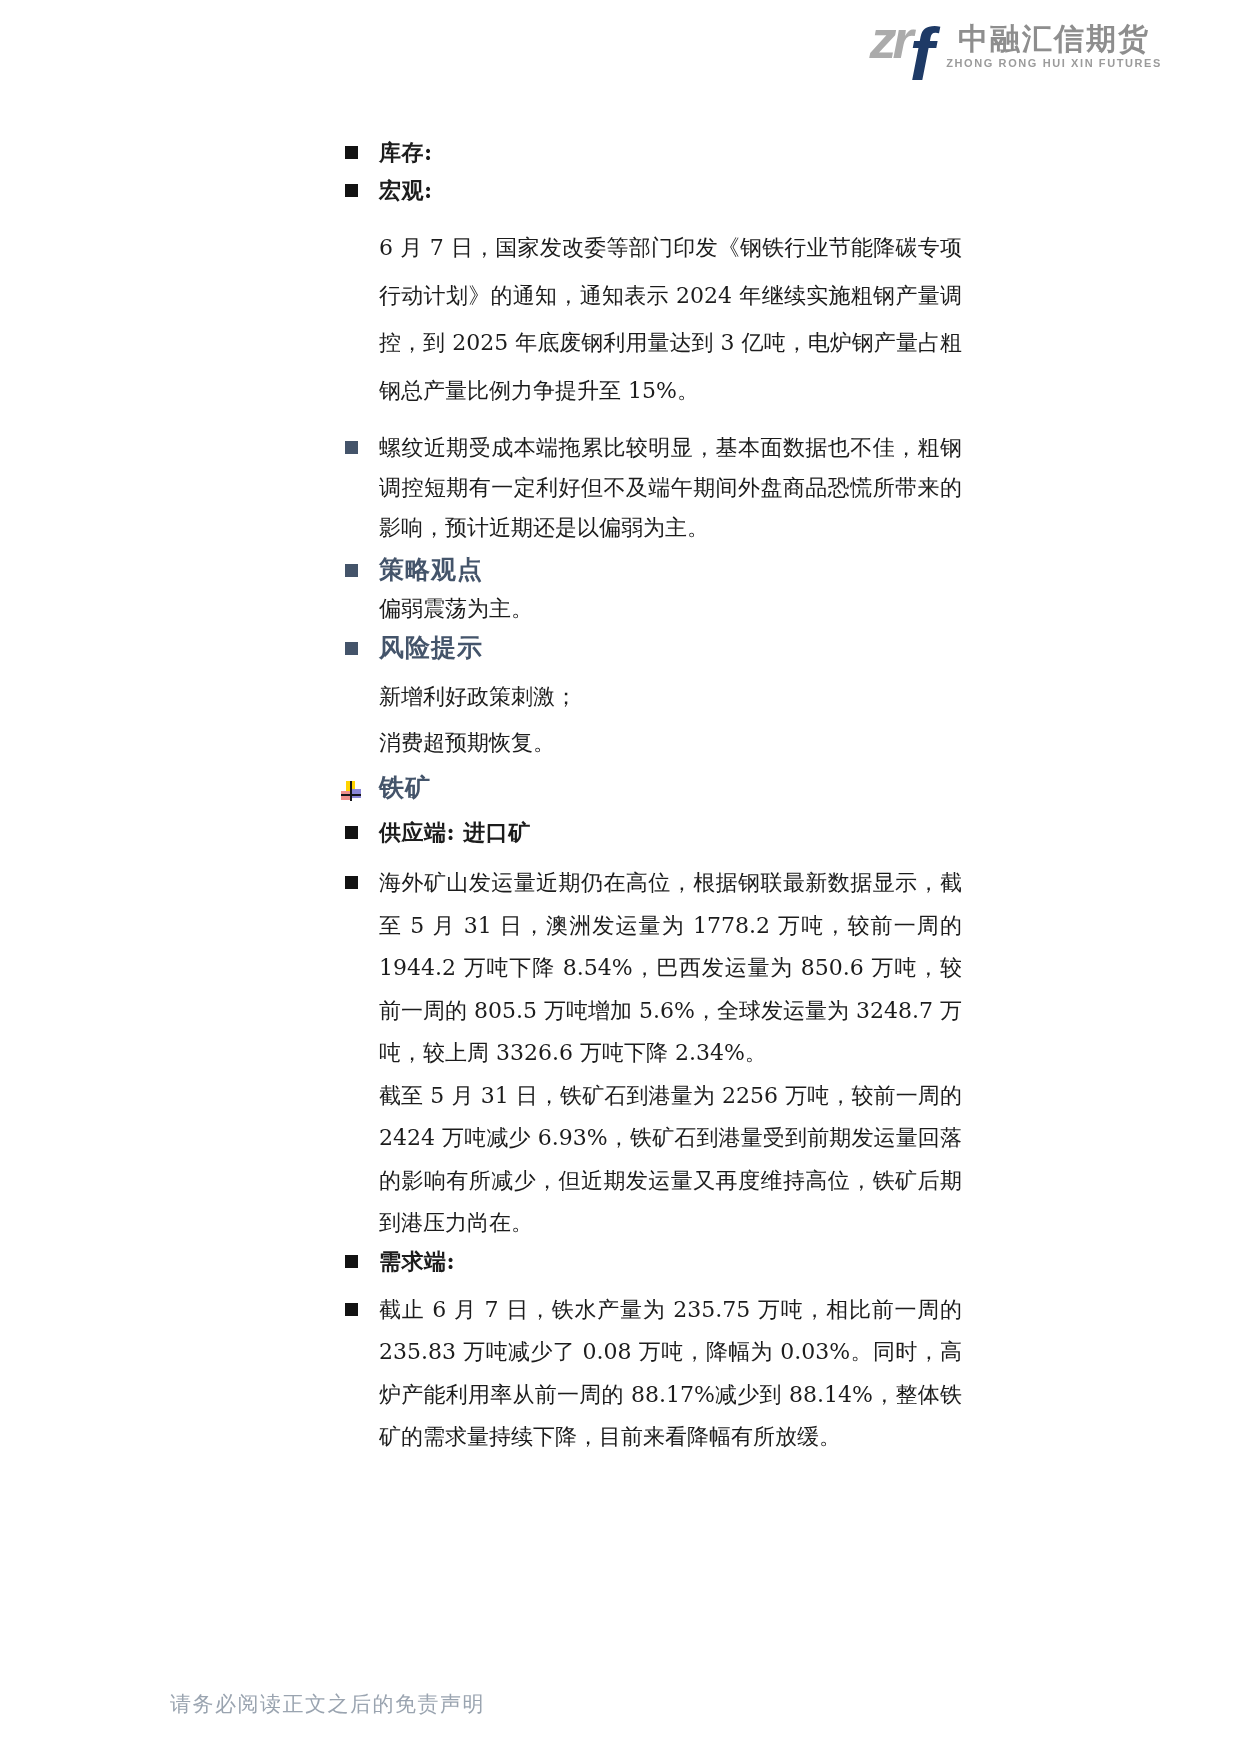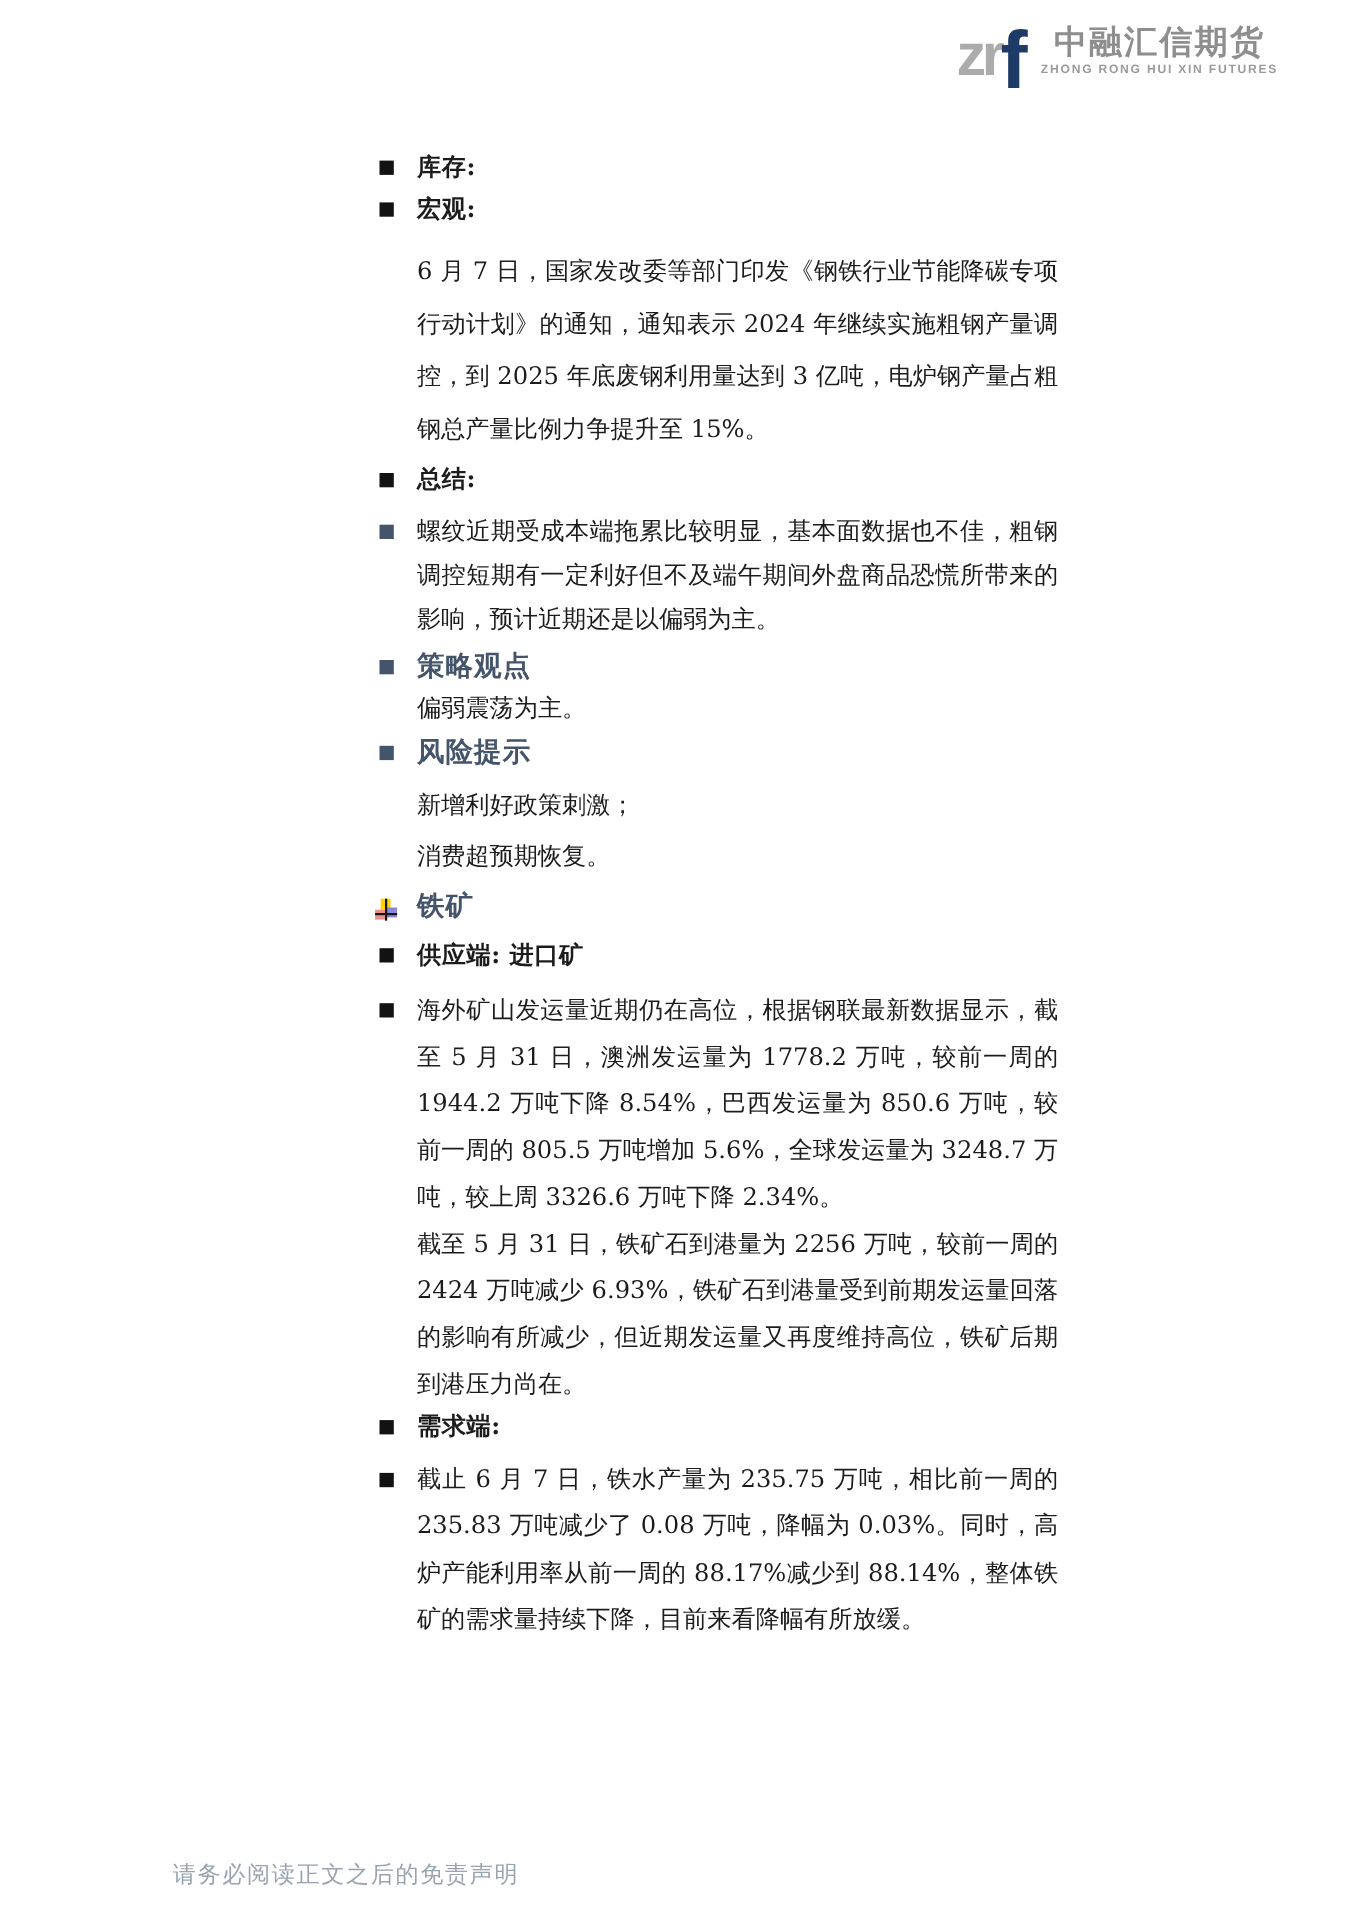--- a/index.html
+++ b/index.html
@@ -5,21 +5,21 @@
   html,body{margin:0;padding:0;}
   body{
     width:1240px;height:1753px;background:#ffffff;overflow:hidden;position:relative;
     font-family:"DejaVu Serif","Liberation Serif",serif;
   }
   .page{position:absolute;inset:0;background:#fff;}
 
   
   .logo{position:absolute;top:18px;right:78px;display:flex;align-items:flex-end;gap:12px;
         font-family:"Liberation Sans","DejaVu Sans",sans-serif;}
-  .logo-zrf{display:flex;align-items:flex-end;line-height:1;}
+  .logo-zrf{display:flex;align-items:flex-start;line-height:1;font-style:italic;}
   .logo-zr{font-size:54px;font-weight:700;color:#ababab;letter-spacing:-4px;line-height:0.78;}
   .logo-f{font-size:74px;font-weight:700;color:#1e3a66;line-height:0.72;margin-left:0px;position:relative;top:10px;}
   .logo-names{display:flex;flex-direction:column;justify-content:flex-end;padding-bottom:2px;}
   .logo-cn{font-size:30px;font-weight:700;color:#8e8e8e;letter-spacing:2px;line-height:1.05;text-align:center;}
   .logo-en{font-size:11px;font-weight:700;color:#9b9b9b;letter-spacing:1.6px;margin-top:3px;}
 
   
   .content{position:absolute;left:341px;top:138px;width:625px;}
   .row{display:flex;align-items:flex-start;justify-content:center;}
   .bullet{width:13px;height:13px;flex:none;background:transparent;}
@@ -65,21 +65,21 @@
   
   .iron-icon{position:relative;width:20px;height:20px;display:block;flex:none;margin-top:9px;margin-left:-4px;}
   .iron-icon i{position:absolute;display:block;}
   .iron-y{left:5px;top:0;width:9px;height:10px;background:#ffd400;}
   .iron-p{left:0;top:10px;width:10px;height:9px;background:#ef8f8c;}
   .iron-b{left:9px;top:8px;width:11px;height:9px;background:#8a86d8;}
   .iron-v{left:9px;top:0;width:2px;height:20px;background:#15151c;}
   .iron-h{left:0;top:13px;width:20px;height:2px;background:#15151c;}
 
   
-  .footer{position:absolute;left:157px;top:1690px;font-size:21px;letter-spacing:1.5px;
+  .footer{position:absolute;left:170px;top:1690px;font-size:21px;letter-spacing:1.5px;
           color:#9aa4b0;font-family:"DejaVu Serif","Liberation Serif",serif;}
 </style>
 </head>
 <body>
 
 <div class="page">
 
   <div class="logo">
     <div class="logo-zrf">
       <span class="logo-zr">zr</span>
@@ -102,24 +102,20 @@
     <div class="row head mb-b3">
       <span class="bullet blk"></span>
       <div class="txt hd">宏观:</div>
     </div>
 
     <div class="row para47 mb-b4">
       <span class="bullet"></span>
       <div class="txt p47">6 月 7 日，国家发改委等部门印发《钢铁行业节能降碳专项行动计划》的通知，通知表示 2024 年继续实施粗钢产量调控，到 2025 年底废钢利用量达到 3 亿吨，电炉钢产量占粗钢总产量比例力争提升至 15%。</div>
     </div>
 
-    <div class="row head mb-b5">
-      <span class="bullet blk"></span>
-      <div class="txt hd">总结:</div>
-    </div>
 
     <div class="row para40 mb-b6">
       <span class="bullet slate"></span>
       <div class="txt p40">螺纹近期受成本端拖累比较明显，基本面数据也不佳，粗钢调控短期有一定利好但不及端午期间外盘商品恐慌所带来的影响，预计近期还是以偏弱为主。</div>
     </div>
 
     <div class="row headslate mb-b7">
       <span class="bullet slate"></span>
       <div class="txt hslate">策略观点</div>
     </div>

